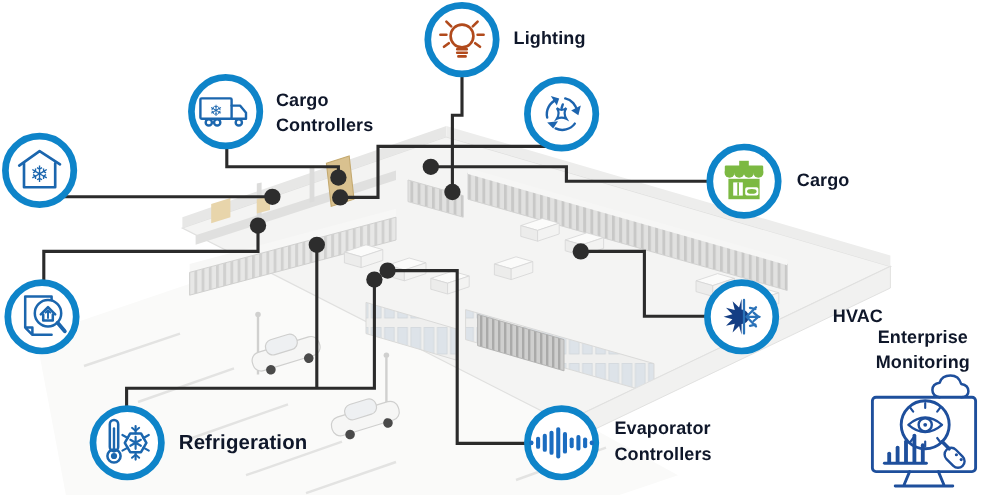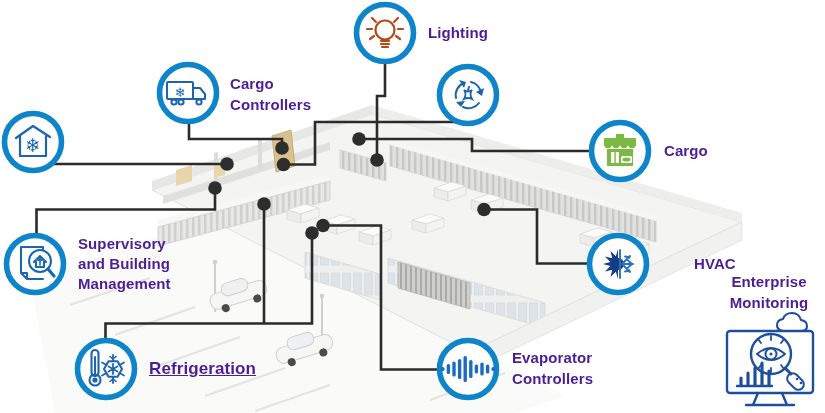--- a/index.html
+++ b/index.html
@@ -1,21 +1,21 @@
 <!DOCTYPE html>
 <html><head>
 <meta charset="utf-8">
 <style>
   html,body{margin:0;padding:0;background:#fff;}
   .canvas{position:relative;width:825px;height:413px;background:#ffffff;overflow:hidden;
           font-family:"Liberation Sans",sans-serif;}
   .canvas svg{position:absolute;left:0;top:0;}
-  .node-label{position:absolute;font-weight:700;font-size:15px;line-height:20px;color:#4c1d95;
+  .node-label{position:absolute;font-weight:700;font-size:15px;line-height:20px;color:#0f172a;
               white-space:pre-line;transform:translateY(-50%);letter-spacing:.1px;}
-  .node-label.big{font-size:17px;text-decoration:underline;}
+  .node-label.big{font-size:17px;}
   .node-label.center{text-align:center;}
 </style>
 </head>
 <body>
 
 <div class="canvas">
 <svg width="825" height="413" viewBox="0 0 825 413">
   <defs>
     <pattern id="slats" width="6" height="10" patternUnits="userSpaceOnUse">
       <rect width="6" height="10" fill="#e7e7e6"></rect>
@@ -307,16 +307,13 @@
 <div class="node-label" style="left:230px;top:94px;line-height:21px">Cargo
 Controllers</div>
 <div class="node-label" style="left:428px;top:33px">Lighting</div>
 <div class="node-label" style="left:664px;top:151px">Cargo</div>
 <div class="node-label" style="left:694px;top:264px">HVAC</div>
 <div class="node-label center" style="left:704px;top:292px;width:130px;line-height:21px">Enterprise
 Monitoring</div>
 <div class="node-label" style="left:512px;top:367.5px;line-height:21px">Evaporator
 Controllers</div>
 <div class="node-label big" style="left:149px;top:369px">Refrigeration</div>
-<div class="node-label" style="left:78px;top:264px">Supervisory
-and Building
-Management</div>
 </div>
 
 </body></html>

